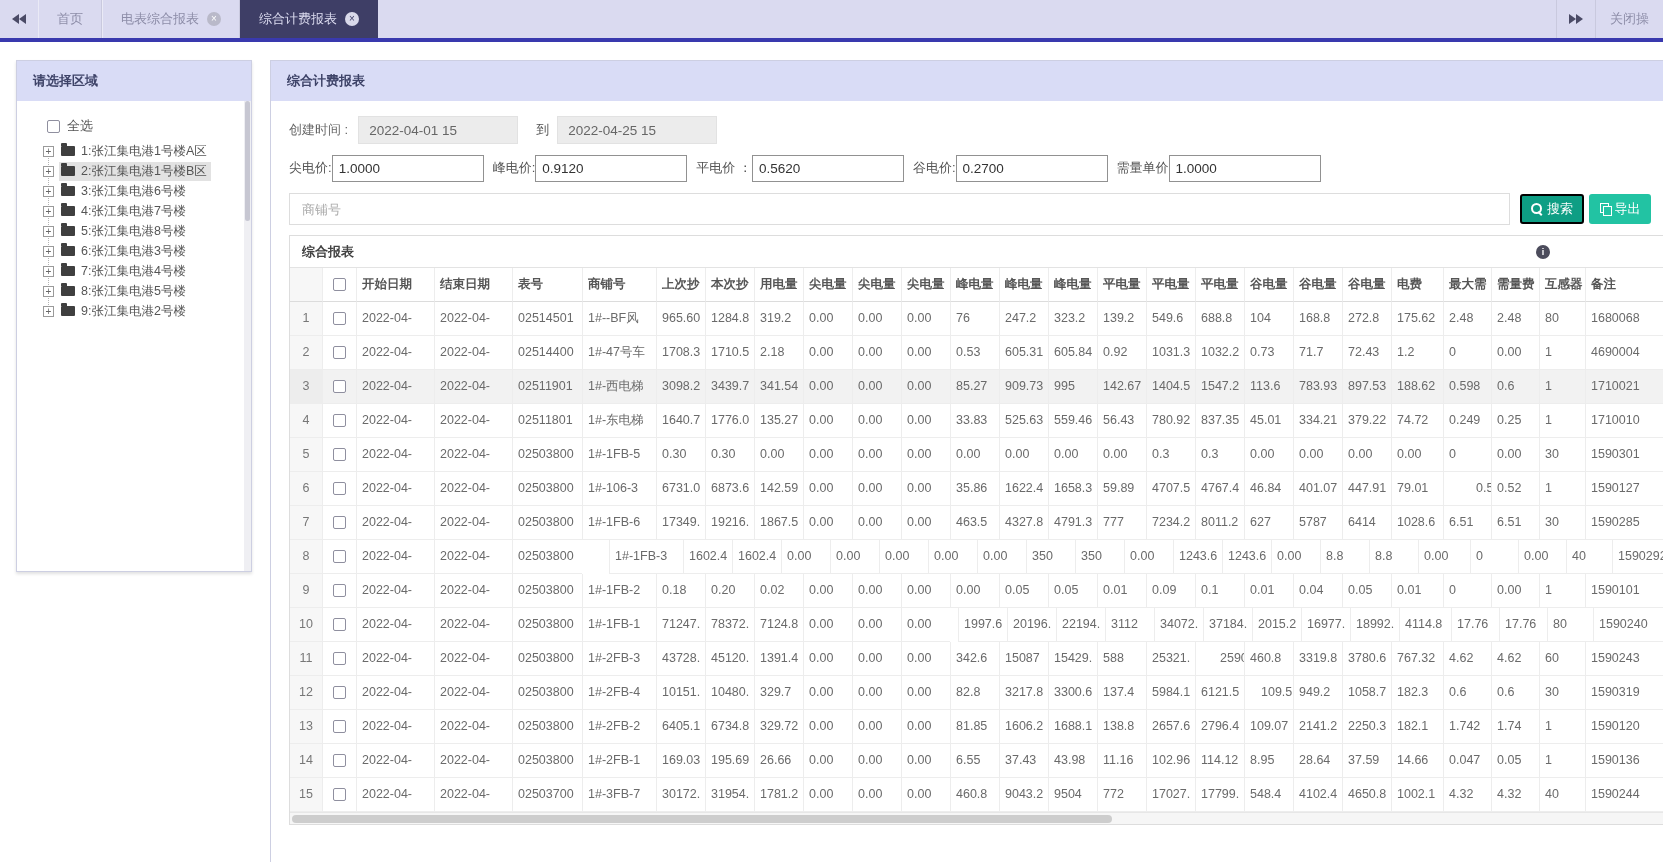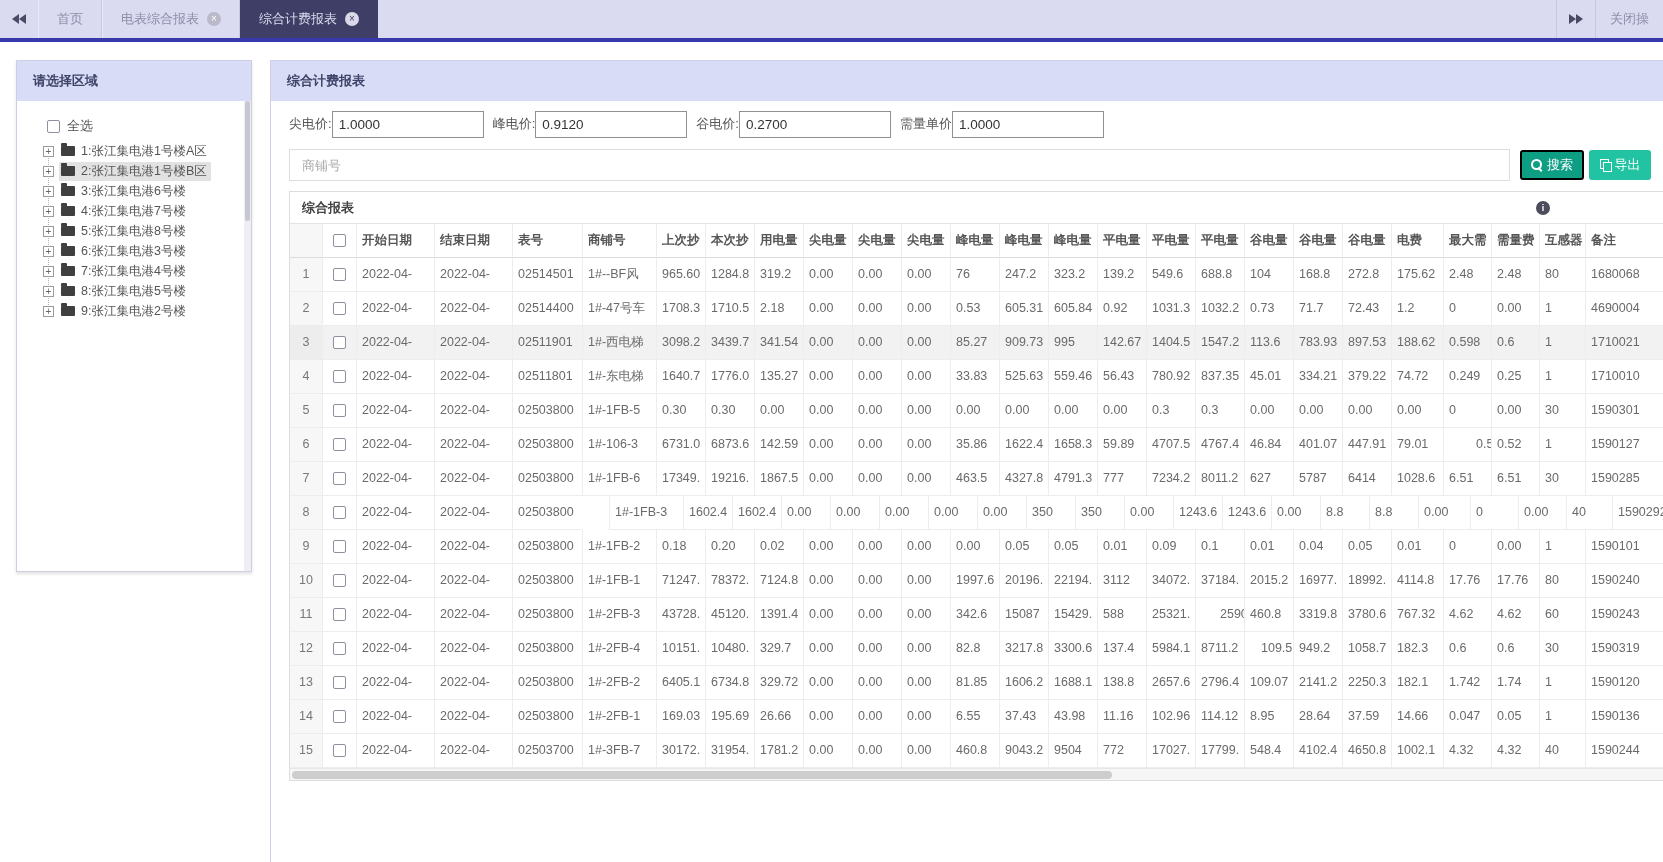--- a/index.html
+++ b/index.html
@@ -200,29 +200,39 @@
     <div class="sb-scroll">
       <div class="sb-thumb"></div>
     </div>
   </div>
 </div>
 
 <div class="main">
   <div class="panel-header">综合计费报表</div>
   <div class="main-body">
 
+    <div class="row-date">
+      <span>创建时间 :</span>
+      <input class="date-box" value="2022-04-01 15" style="">
+      <span class="to-label">到</span>
+      <input class="date-box" style="margin-left: 0px;" value="2022-04-25 15">
+    </div>
 
     <div class="row-price" id="prices-host">
         <span class="price-group">
           <span class="plabel">尖电价:</span>
           <input class="price-input" value="1.0000" style="">
         </span>
         <span class="price-group">
           <span class="plabel">峰电价:</span>
           <input class="price-input" value="0.9120" style="">
+        </span>
+        <span class="price-group">
+          <span class="plabel">平电价 ：</span>
+          <input class="price-input" value="0.5620" style="">
         </span>
         <span class="price-group">
           <span class="plabel">谷电价:</span>
           <input class="price-input" value="0.2700" style="">
         </span>
         <span class="price-group">
           <span class="plabel">需量单价</span>
           <input class="price-input" value="1.0000" style="">
         </span>
       </div>
@@ -553,21 +563,21 @@
             <div class="td" style="width: 78px;">2022-04-</div>
             <div class="td" style="width: 78px;">2022-04-</div>
             <div class="td" style="width: 70px;">02503800</div>
             <div class="td" style="width: 74px;">1#-1FB-1</div>
             <div class="td" style="width: 49px;">71247.</div>
             <div class="td" style="width: 49px;">78372.</div>
             <div class="td" style="width: 49px;">7124.8</div>
             <div class="td" style="width: 49px;">0.00</div>
             <div class="td" style="width: 49px;">0.00</div>
             <div class="td" style="width: 49px;">0.00</div>
-            <div class="td" style="width: 49px;">1997.6</div>
+            <div class="td" style="width: 49px; margin-left: 8px;">1997.6</div>
             <div class="td" style="width: 49px;">20196.</div>
             <div class="td" style="width: 49px;">22194.</div>
             <div class="td" style="width: 49px;">3112</div>
             <div class="td" style="width: 49px;">34072.</div>
             <div class="td" style="width: 49px;">37184.</div>
             <div class="td" style="width: 49px;">2015.2</div>
             <div class="td" style="width: 49px;">16977.</div>
             <div class="td" style="width: 49px;">18992.</div>
             <div class="td" style="width: 52px;">4114.8</div>
             <div class="td" style="width: 48px;">17.76</div>
@@ -618,21 +628,21 @@
             <div class="td" style="width: 49px;">10480.</div>
             <div class="td" style="width: 49px;">329.7</div>
             <div class="td" style="width: 49px;">0.00</div>
             <div class="td" style="width: 49px;">0.00</div>
             <div class="td" style="width: 49px;">0.00</div>
             <div class="td" style="width: 49px;">82.8</div>
             <div class="td" style="width: 49px;">3217.8</div>
             <div class="td" style="width: 49px;">3300.6</div>
             <div class="td" style="width: 49px;">137.4</div>
             <div class="td" style="width: 49px;">5984.1</div>
-            <div class="td" style="width: 49px;">8711.2</div>
+            <div class="td" style="width: 49px;">6121.5</div>
             <div class="td" style="width: 49px; padding-left: 16px;">109.5</div>
             <div class="td" style="width: 49px;">949.2</div>
             <div class="td" style="width: 49px;">1058.7</div>
             <div class="td" style="width: 52px;">182.3</div>
             <div class="td" style="width: 48px;">0.6</div>
             <div class="td" style="width: 48px;">0.6</div>
             <div class="td" style="width: 46px;">30</div>
             <div class="td" style="width: 150px;">1590319</div>
           </div>
           <div class="trow">

